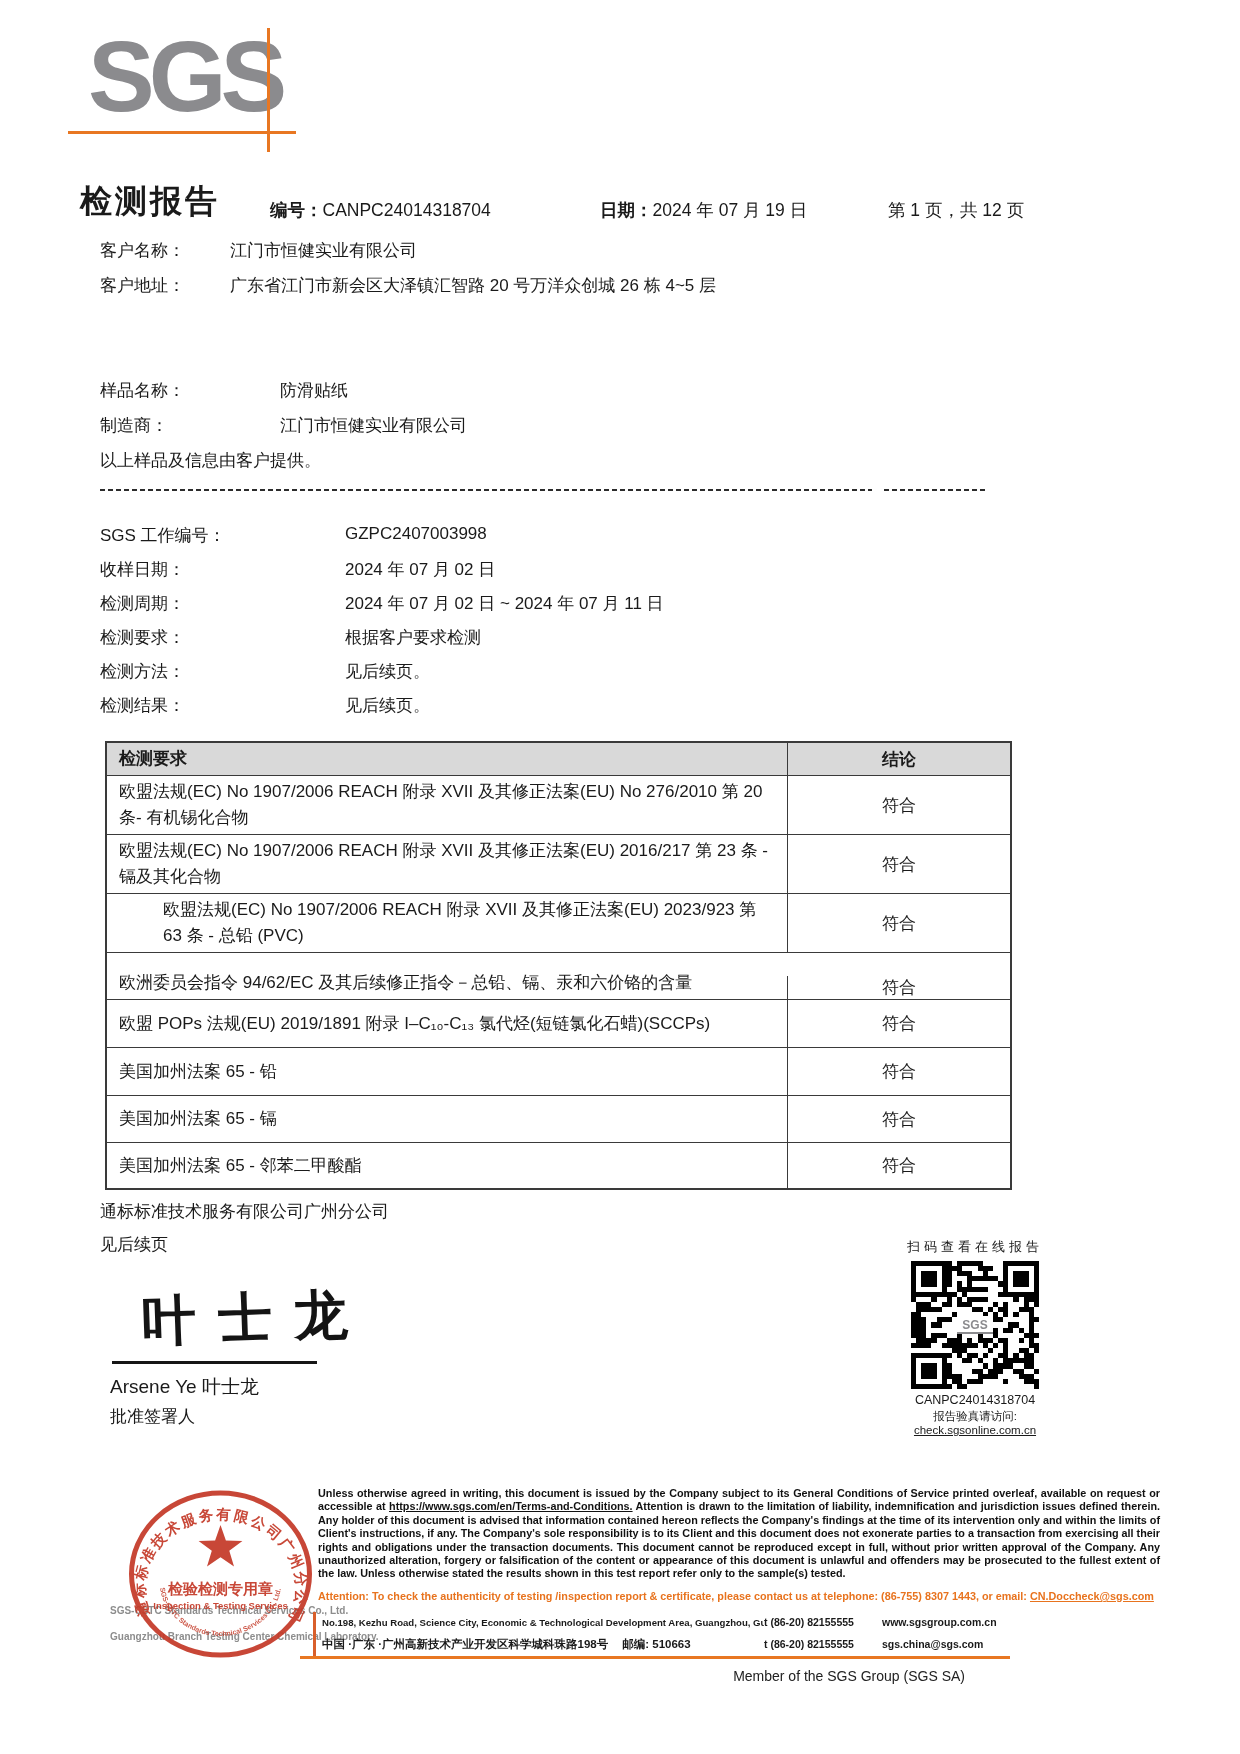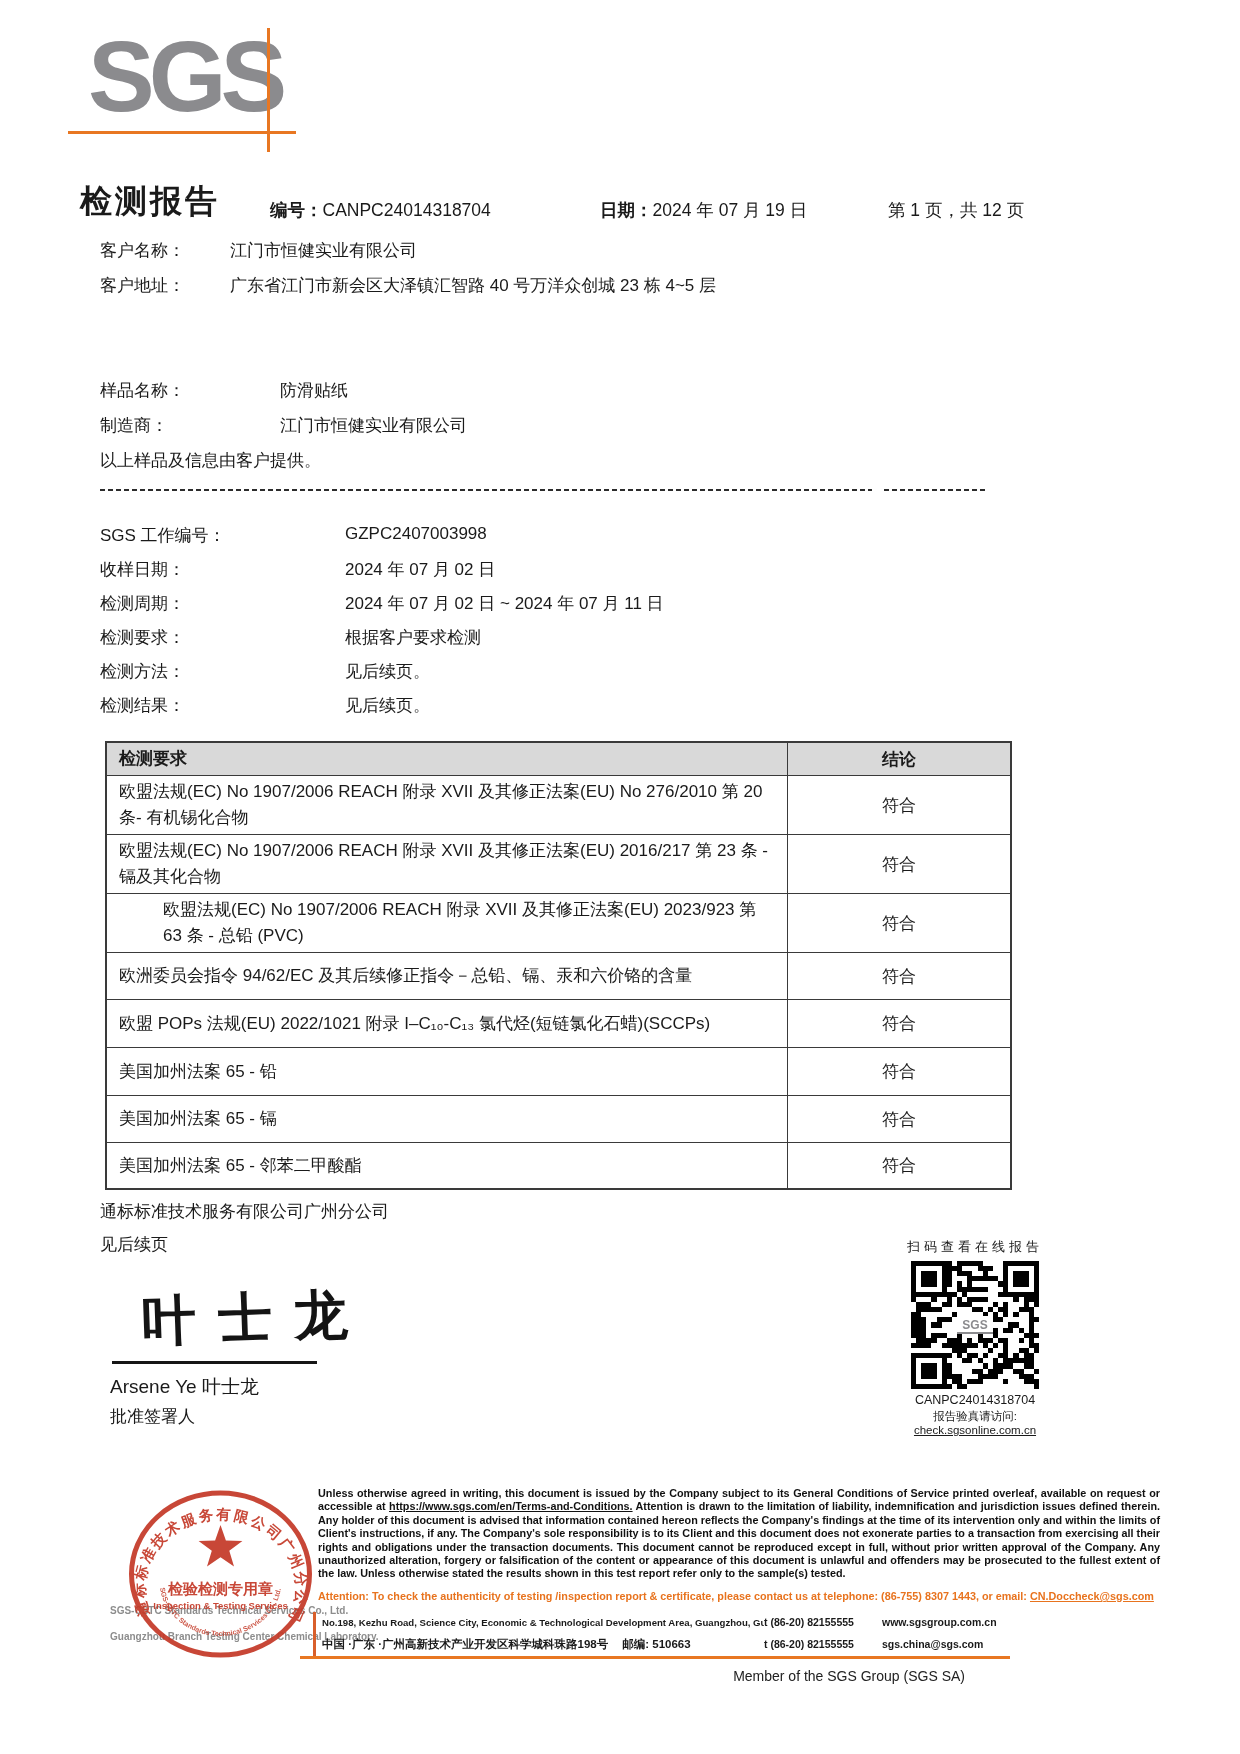--- a/index.html
+++ b/index.html
@@ -91,21 +91,21 @@
     <b>日期：</b><span>2024 年 07 月 19 日</span>
   </div>
   <div class="hdr-item" style="left:888px;">第 1 页，共 12 页</div>
 
   <div class="inforow" style="top:239px;">
     <span class="lab">客户名称：</span>
     <span class="val" style="left:130px;">江门市恒健实业有限公司</span>
   </div>
   <div class="inforow" style="top:274px;">
     <span class="lab">客户地址：</span>
-    <span class="val" style="left:130px;">广东省江门市新会区大泽镇汇智路 40 号万洋众创城 23 栋 4~5 层</span>
+    <span class="val" style="left:130px;">广东省江门市新会区大泽镇汇智路 20 号万洋众创城 26 栋 4~5 层</span>
   </div>
 
   <div class="inforow" style="top:379px;">
     <span class="lab">样品名称：</span>
     <span class="val" style="left:180px;">防滑贴纸</span>
   </div>
   <div class="inforow" style="top:414px;">
     <span class="lab">制造商：</span>
     <span class="val" style="left:180px;">江门市恒健实业有限公司</span>
   </div>
@@ -152,26 +152,26 @@
       <div class="con">符合</div>
     </div>
     <div class="tr" style="min-height:55px;">
       <div class="req">欧盟法规(EC) No 1907/2006 REACH 附录 XVII 及其修正法案(EU) 2016/217 第 23 条 - 镉及其化合物</div>
       <div class="con">符合</div>
     </div>
     <div class="tr" style="min-height:55px;padding-left:44px;">
       <div class="req">欧盟法规(EC) No 1907/2006 REACH 附录 XVII 及其修正法案(EU) 2023/923 第 63 条 - 总铅 (PVC)</div>
       <div class="con">符合</div>
     </div>
-    <div class="tr" style="min-height:46px;">
+    <div class="tr" style="min-height:46px;align-items:flex-end;">
       <div class="req">欧洲委员会指令 94/62/EC 及其后续修正指令－总铅、镉、汞和六价铬的含量</div>
       <div class="con">符合</div>
     </div>
     <div class="tr" style="min-height:47px;">
-      <div class="req">欧盟 POPs 法规(EU) 2022/1021 附录 I–C₁₀-C₁₃ 氯代烃(短链氯化石蜡)(SCCPs)</div>
+      <div class="req">欧盟 POPs 法规(EU) 2019/1891 附录 I–C₁₀-C₁₃ 氯代烃(短链氯化石蜡)(SCCPs)</div>
       <div class="con">符合</div>
     </div>
     <div class="tr" style="min-height:47px;">
       <div class="req">美国加州法案 65 - 铅</div>
       <div class="con">符合</div>
     </div>
     <div class="tr" style="min-height:46px;">
       <div class="req">美国加州法案 65 - 镉</div>
       <div class="con">符合</div>
     </div>

